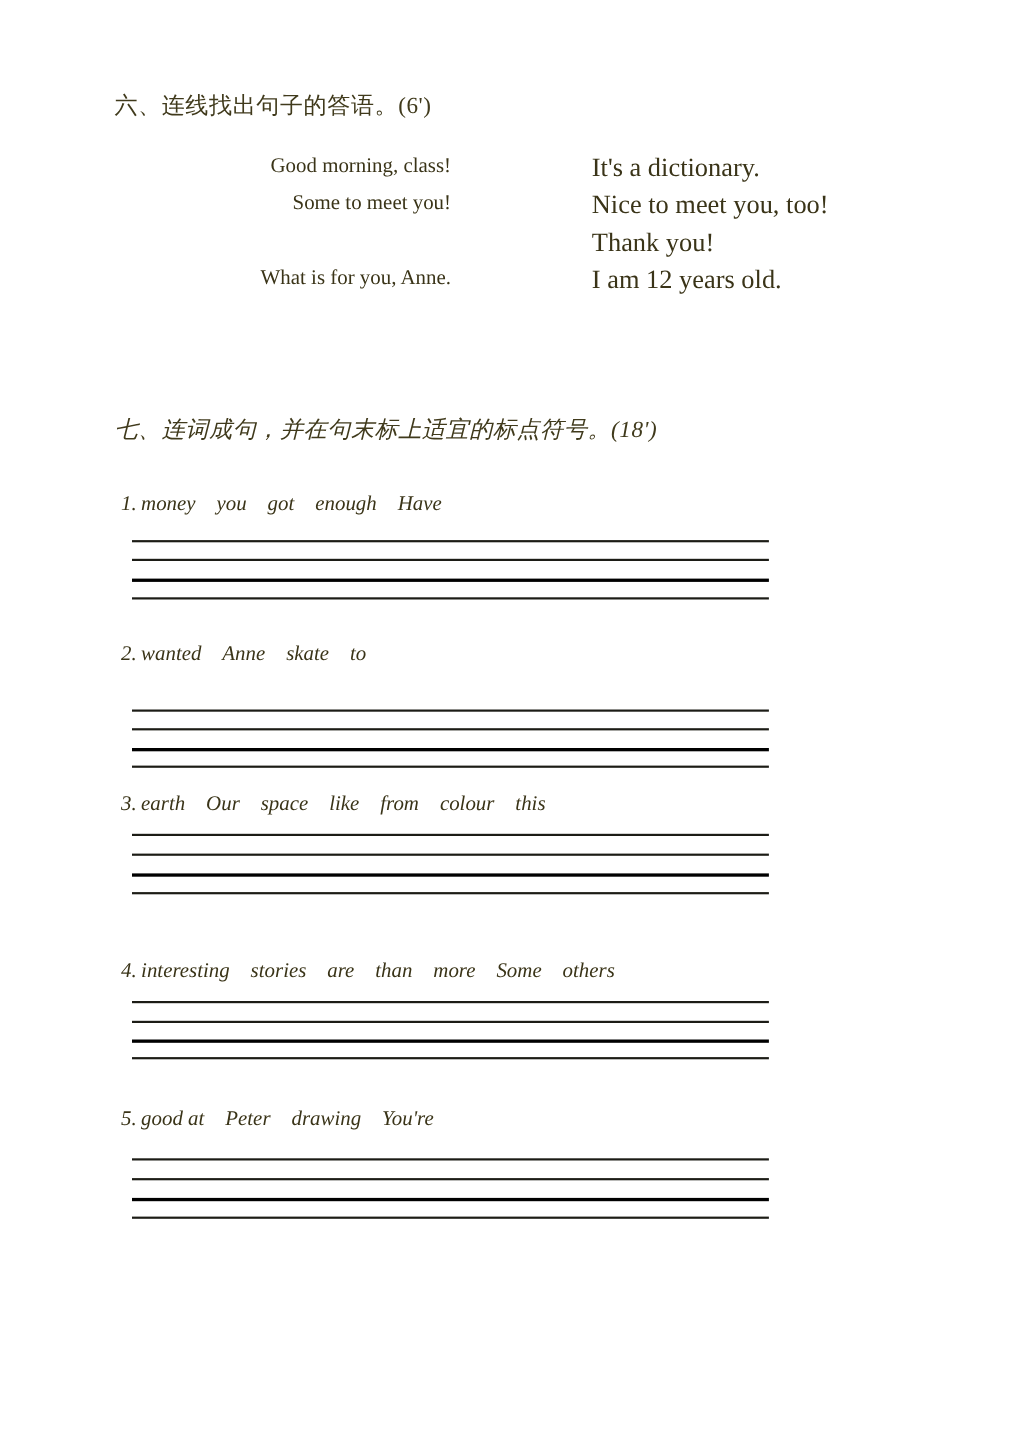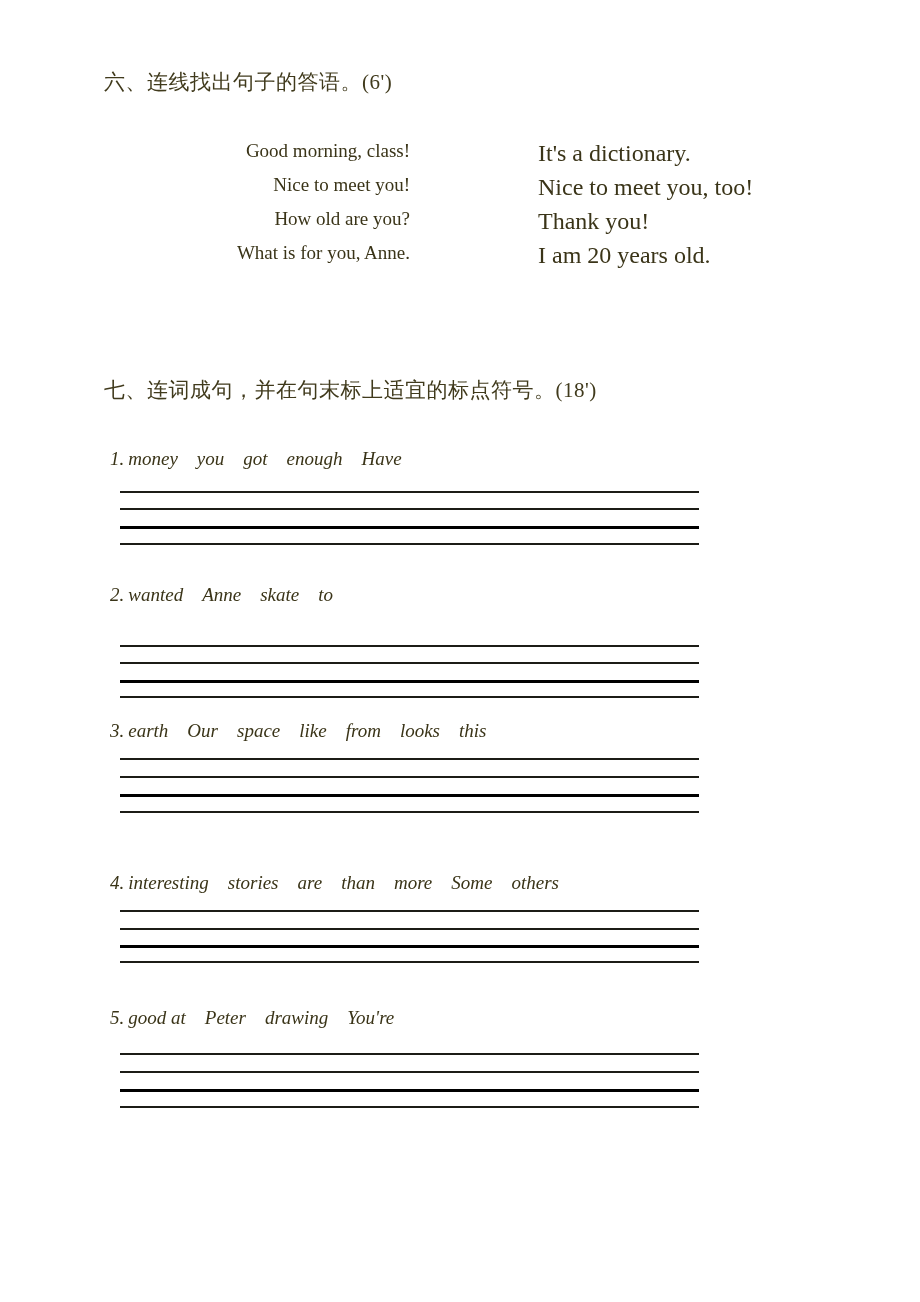--- a/index.html
+++ b/index.html
@@ -23,22 +23,22 @@
 
   
   .section-heading {
     position: absolute;
     font-size: 21px;
     line-height: 1.2;
     color: #403a1c;
     white-space: nowrap;
     letter-spacing: 0.5px;
   }
-  #heading-six  { left: 104px; top: 70px; }
-  #heading-seven { left: 104px; top: 378px; }
+  #heading-six  { left: 104px; top: 84px; }
+  #heading-seven { left: 104px; top: 378px; font-style: italic; }
 
   
   #matching-exercise {
     position: absolute;
     left: 0;
     top: 140px;
     width: 920px;
     padding-left: 20px;
   }
   .match-row {
@@ -112,30 +112,29 @@
 <div class="page">
 
   <div class="section-heading" id="heading-six">六、连线找出句子的答语。(6')</div>
 
   <div id="matching-exercise">
       <div class="match-row">
         <div class="match-left">Good morning, class!</div>
         <div class="match-right">It's a dictionary.</div>
       </div>
       <div class="match-row">
-        <div class="match-left">Nice to meet you!</div>
+        <div class="match-left">Some to meet you!</div>
         <div class="match-right">Nice to meet you, too!</div>
       </div>
       <div class="match-row">
-        <div class="match-left">How old are you?</div>
         <div class="match-right">Thank you!</div>
       </div>
       <div class="match-row">
         <div class="match-left">What is for you, Anne.</div>
-        <div class="match-right">I am 20 years old.</div>
+        <div class="match-right">I am 12 years old.</div>
       </div>
     </div>
 
   <div class="section-heading" id="heading-seven">七、连词成句，并在句末标上适宜的标点符号。(18')</div>
 
   <div id="ordering-exercise">
       <div class="ordering-item">
         <div class="prompt" style="top: 448px;"><span class="num">1.</span><span class="word">money</span><span class="word">you</span><span class="word">got</span><span class="word">enough</span><span class="word">Have</span></div>
         <div class="answer-lines" style="top: 0px;">
           <div class="rule medium" style="top: 491px;"></div>
@@ -147,21 +146,21 @@
       <div class="ordering-item">
         <div class="prompt" style="top: 584px;"><span class="num">2.</span><span class="word">wanted</span><span class="word">Anne</span><span class="word">skate</span><span class="word">to</span></div>
         <div class="answer-lines" style="top: 0px;">
           <div class="rule medium" style="top: 645px;"></div>
           <div class="rule medium" style="top: 662px;"></div>
           <div class="rule thick" style="top: 680px;"></div>
           <div class="rule medium" style="top: 696px;"></div>
         </div>
       </div>
       <div class="ordering-item">
-        <div class="prompt" style="top: 720px;"><span class="num">3.</span><span class="word">earth</span><span class="word">Our</span><span class="word">space</span><span class="word">like</span><span class="word">from</span><span class="word">looks</span><span class="word">this</span></div>
+        <div class="prompt" style="top: 720px;"><span class="num">3.</span><span class="word">earth</span><span class="word">Our</span><span class="word">space</span><span class="word">like</span><span class="word">from</span><span class="word">colour</span><span class="word">this</span></div>
         <div class="answer-lines" style="top: 0px;">
           <div class="rule medium" style="top: 758px;"></div>
           <div class="rule medium" style="top: 776px;"></div>
           <div class="rule thick" style="top: 794px;"></div>
           <div class="rule medium" style="top: 811px;"></div>
         </div>
       </div>
       <div class="ordering-item">
         <div class="prompt" style="top: 872px; text-align: right;"><span class="num">4.</span><span class="word">interesting</span><span class="word">stories</span><span class="word">are</span><span class="word">than</span><span class="word">more</span><span class="word">Some</span><span class="word">others</span></div>
         <div class="answer-lines" style="top: 0px;">

